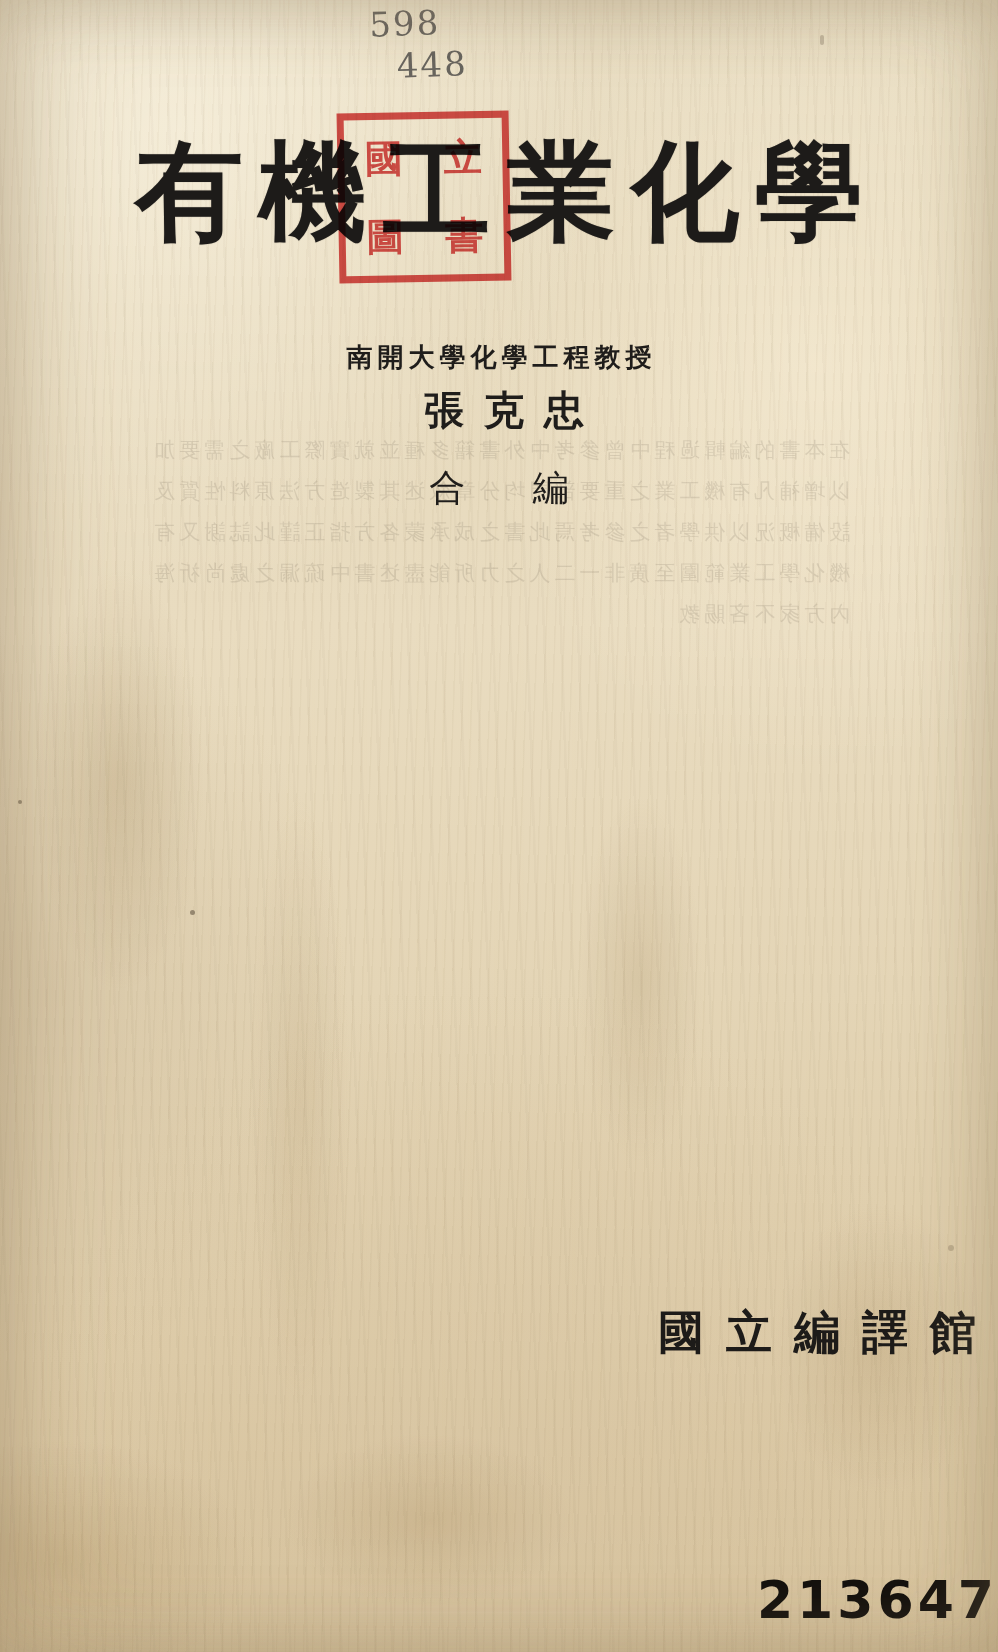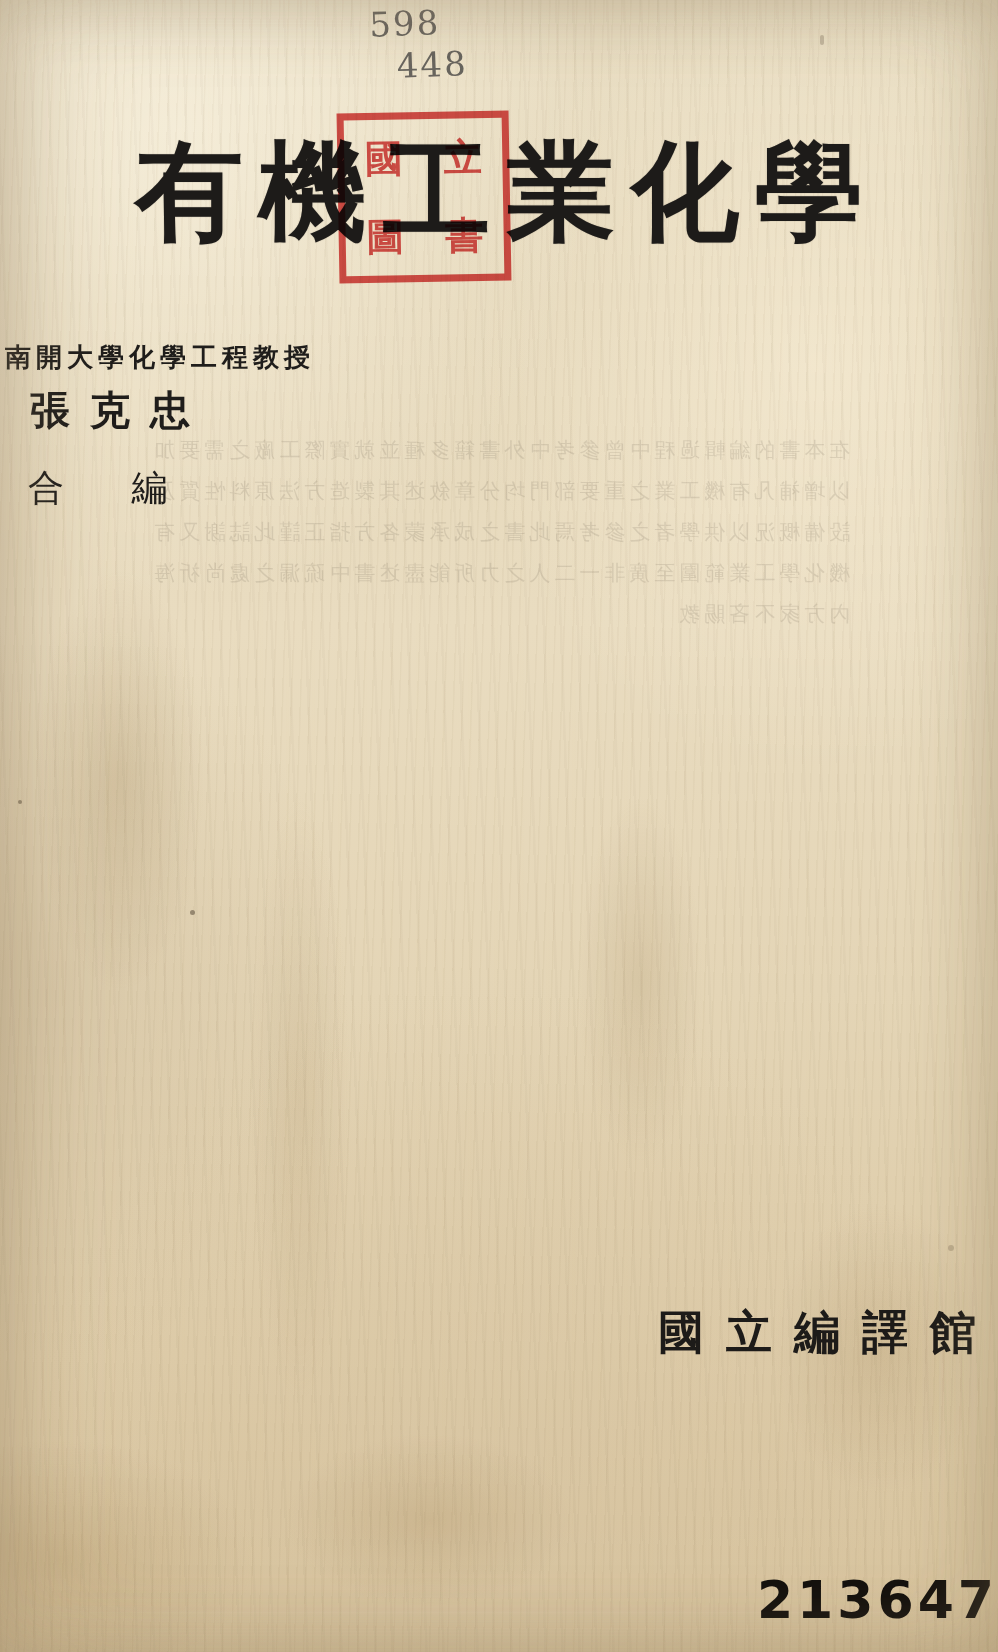--- a/index.html
+++ b/index.html
@@ -121,20 +121,21 @@
     justify-items: center;
     mix-blend-mode: multiply;
   }
   .seal span { line-height: 1; }
 
   
   .authors {
     position: absolute;
     top: 340px;
     left: 0; right: 0;
+    text-align: center;
     font-family: "DejaVu Serif", serif;
     color: #1f1d1b;
   }
   .affil {
     font-size: 26px;
     letter-spacing: 5px;
     text-indent: 5px;
     font-weight: 700;
   }
   .name {

